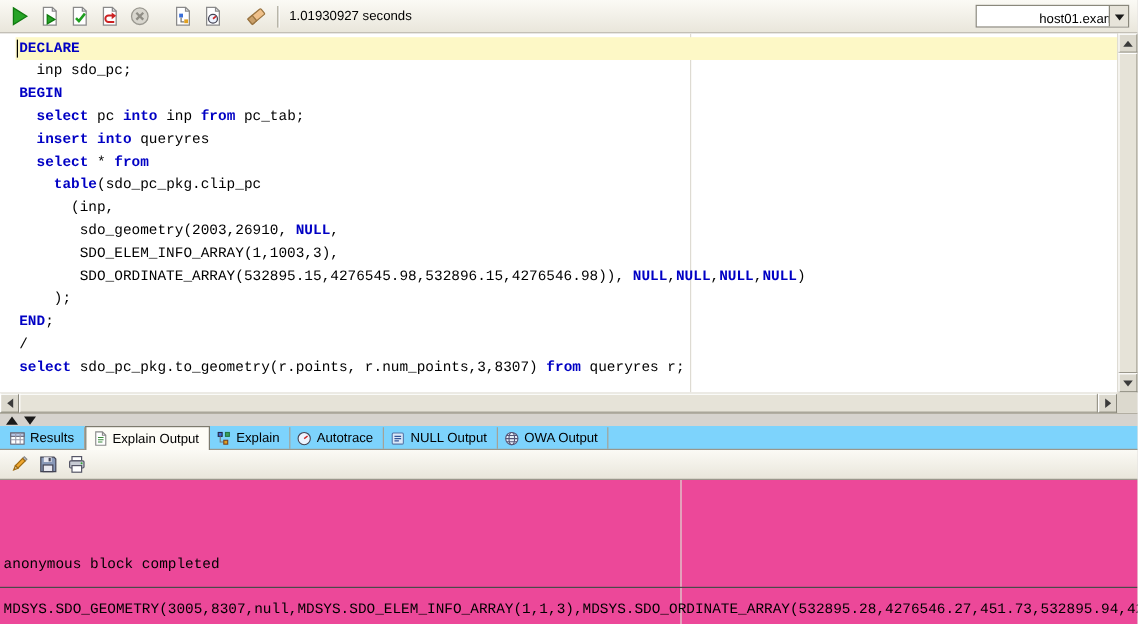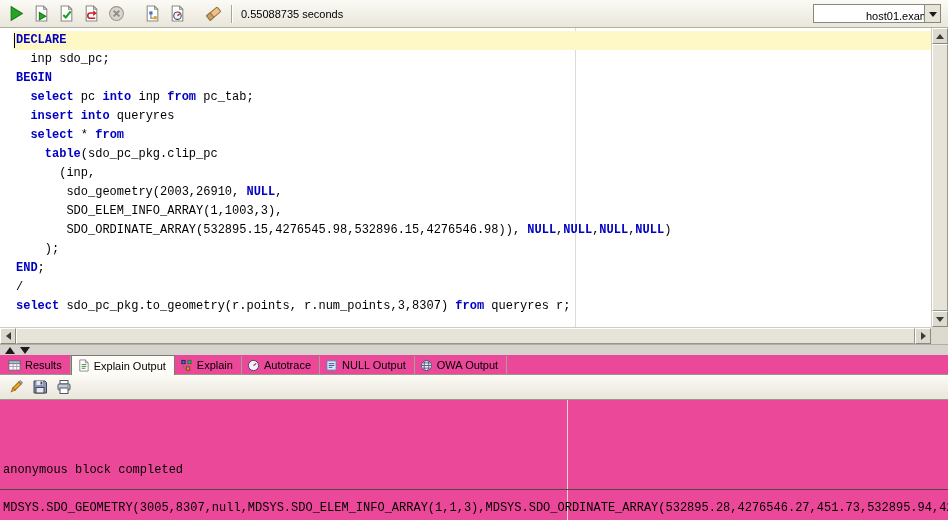--- a/index.html
+++ b/index.html
@@ -66,21 +66,21 @@
   .tri-up { width:0;height:0;border:4px solid transparent;border-bottom:5px solid #3a3a3a;margin-top:-4px; }
   .tri-down { width:0;height:0;border:4px solid transparent;border-top:5px solid #3a3a3a;margin-bottom:-4px; }
   .tri-left { width:0;height:0;border:4px solid transparent;border-right:5px solid #3a3a3a;margin-left:-4px; }
   .tri-right { width:0;height:0;border:4px solid transparent;border-left:5px solid #3a3a3a;margin-right:-4px; }
   
   .splitter { height:11px; background:#d6d3ce; display:flex; align-items:center; gap:5px; padding-left:5px;
     border-top:1px solid #b2aea2; }
   .split-up { width:0;height:0;border-left:5px solid transparent;border-right:5px solid transparent;border-bottom:7px solid #1a1a1a; }
   .split-down { width:0;height:0;border-left:5px solid transparent;border-right:5px solid transparent;border-top:7px solid #1a1a1a; }
   
-  .tabbar { height:20px; background:#ec4899; border-bottom:1px solid #9a978b;
+  .tabbar { height:20px; background:#7dd3fc; border-bottom:1px solid #9a978b;
     display:flex; align-items:flex-end; padding-left:3px; }
   .tab { display:flex; align-items:center; gap:4px; height:18px; padding:1px 8px 1px 5px;
     border-right:1px solid #a5a296; font-size:11px; white-space:nowrap; cursor:default; }
   .tab .ic { width:13px; height:13px; display:inline-flex; }
   .tab.active { background:#fdfcf6; border:1px solid #7c7a6e; border-bottom:none;
     height:20px; margin-bottom:-1px; }
   
   .out-toolbar { height:25px; background:linear-gradient(#fbfaf5,#e9e6db);
     border-bottom:1px solid #9a978b; display:flex; align-items:center; padding-left:5px; }
   .out-toolbar .tbtn { width:21px; height:21px; }
@@ -168,21 +168,21 @@
           <svg viewBox="0 0 16 16">
             <g transform="rotate(-40 8 8)">
               <rect x="1.5" y="5.5" width="13" height="5.5" rx="1" fill="#efc08a" stroke="#9a7440"></rect>
               <rect x="1.5" y="5.5" width="4.5" height="5.5" fill="#caa06a" stroke="#9a7440"></rect>
             </g>
           </svg>
         </span>
       </div>
     </div>
   <div class="tb-sep"></div>
-  <span class="timer">0.55088735 seconds</span>
+  <span class="timer">1.01930927 seconds</span>
   <div class="connection-box">
     <span class="connection-value">host01.example.com</span>
     <span class="connection-arrow"></span>
   </div>
 </div>
 
 <div class="editor-region">
   <div class="code-area">
     <div class="code-guide"></div>
     <div class="caret"></div>

